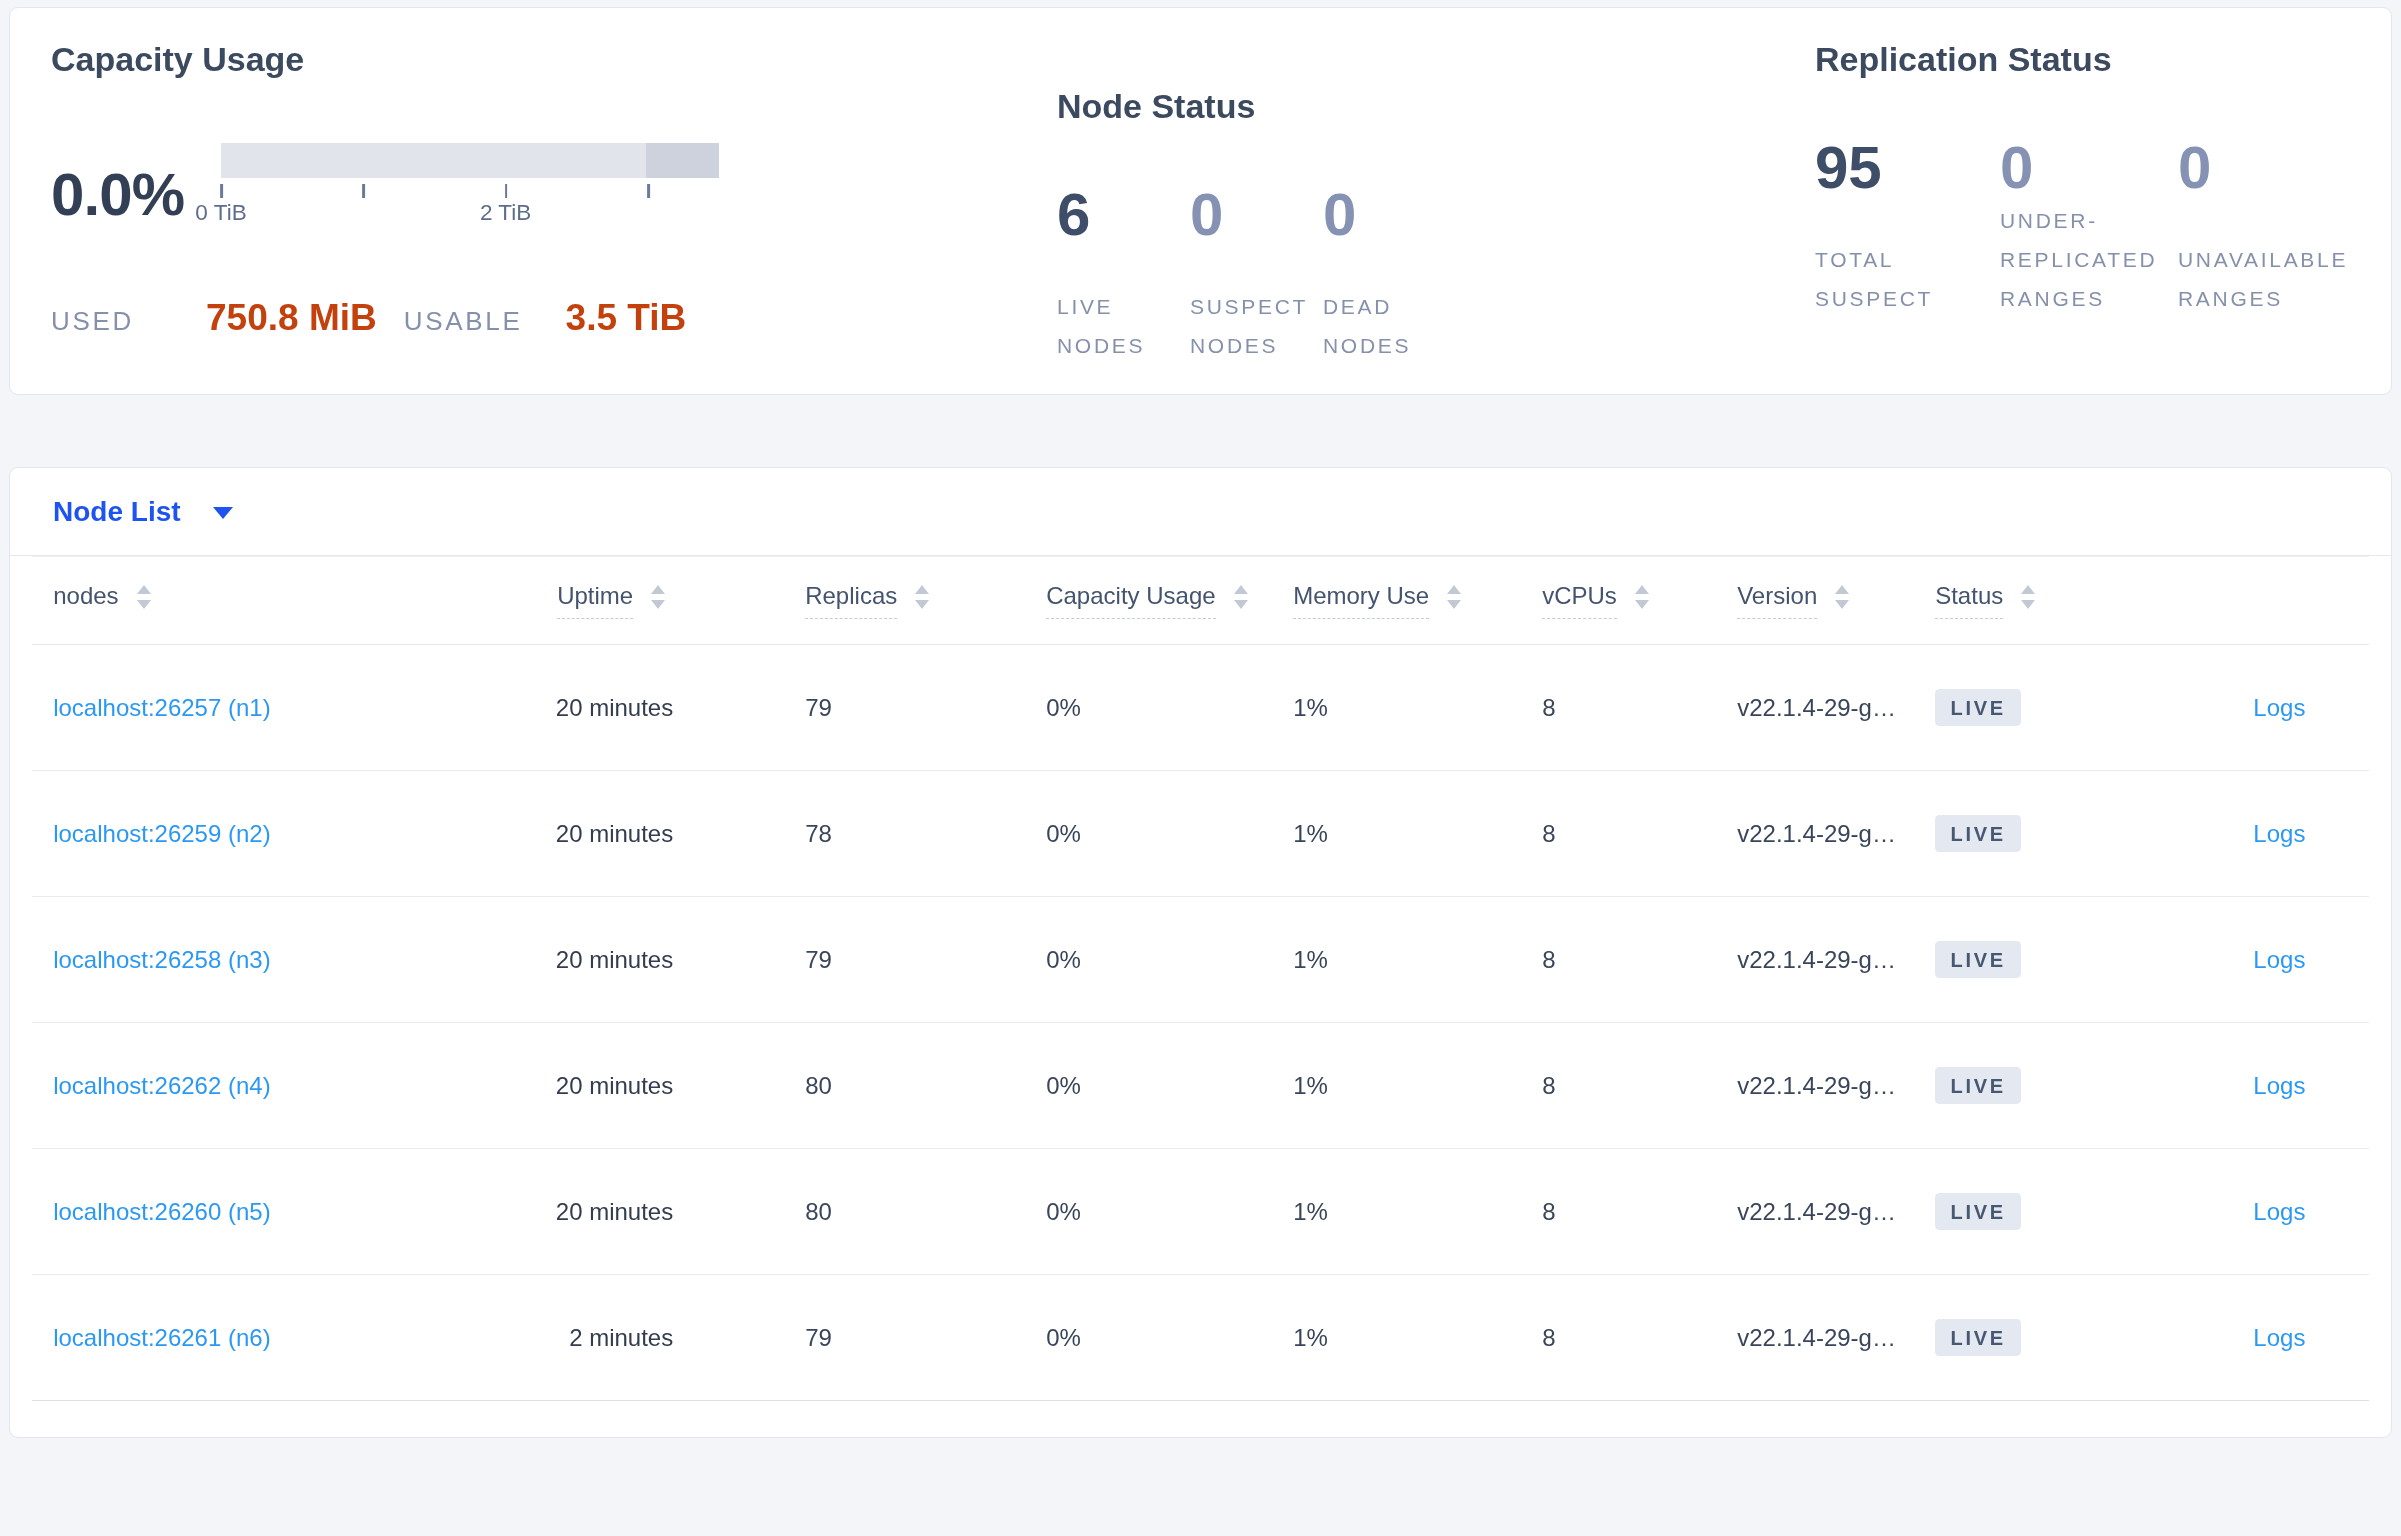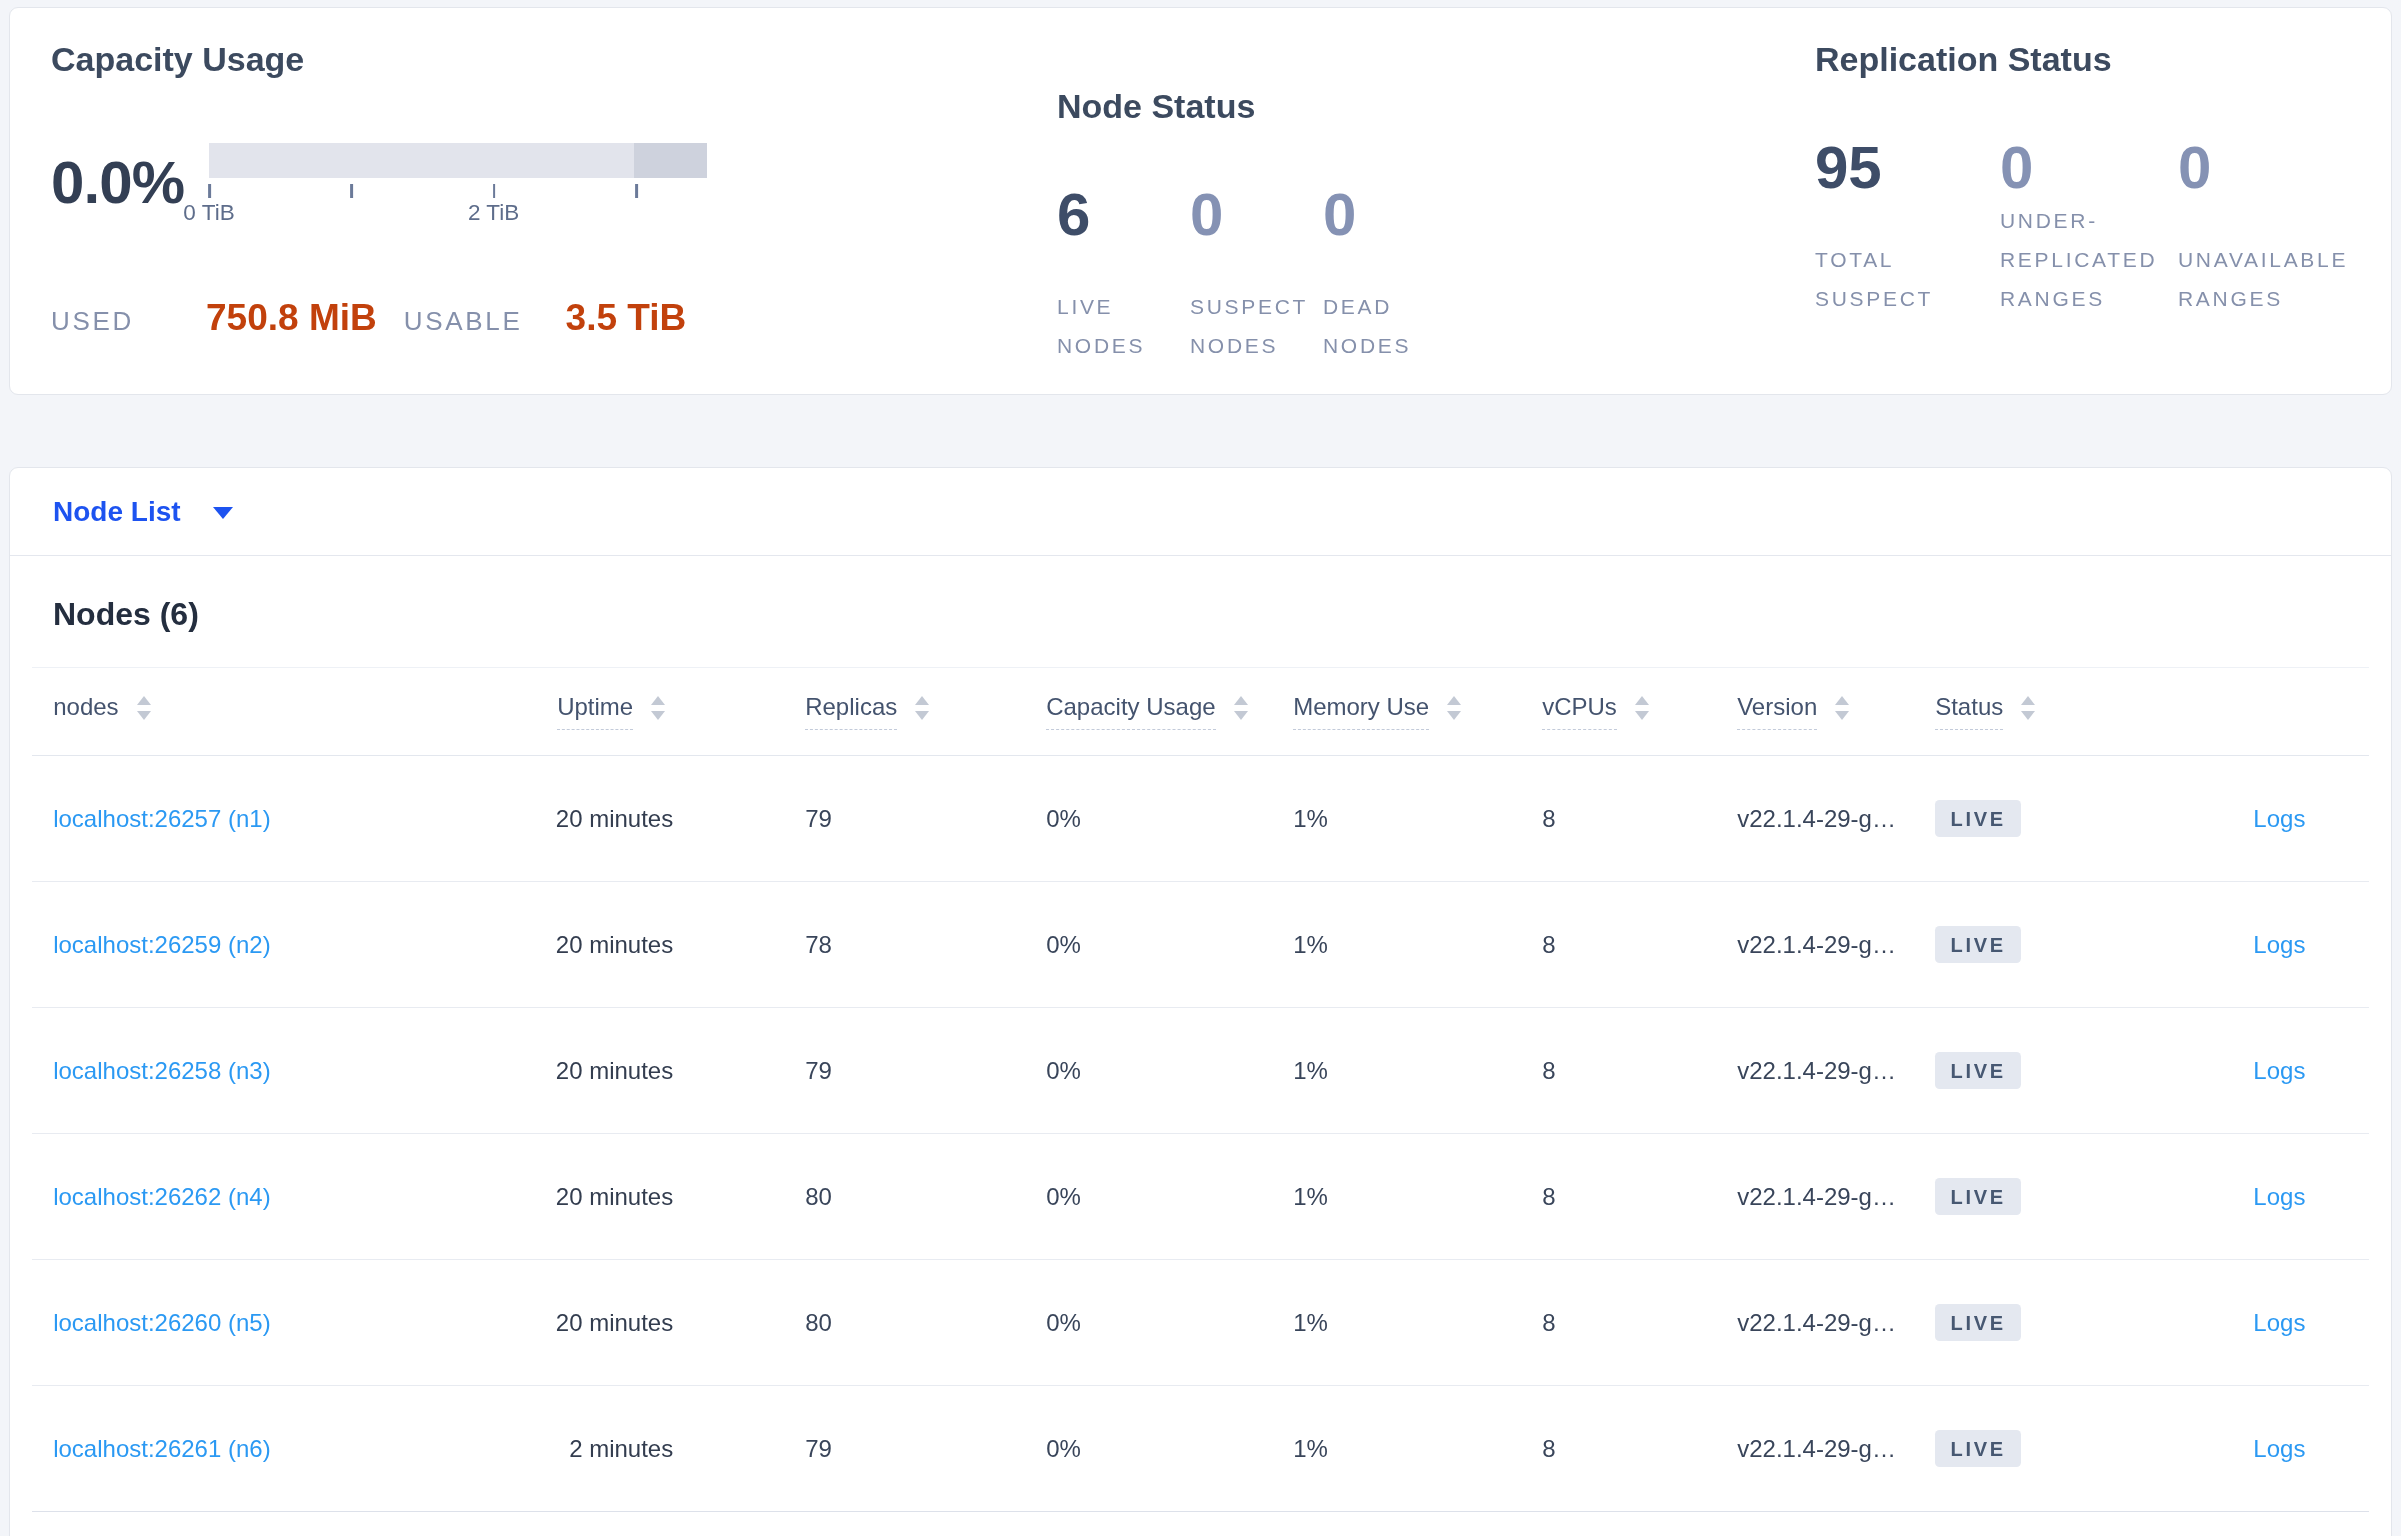--- a/index.html
+++ b/index.html
@@ -22,21 +22,21 @@
   .overview { margin-top: 7.2px; height: 388px; position: relative; }
   .ov-section { position: absolute; top: 31px; }
   .ov-capacity    { left: 41px;  width: 974px; }
   .ov-nodestatus  { left: 1047px; width: 631px; margin-top: 47px; }
   .ov-repstatus   { left: 1805px; width: 577px; }
   .ov-title {
     margin: 0; font-size: 34px; font-weight: 600; color: #3c4a5f; line-height: 1.2;
   }
 
   
-  .cap-row { display: flex; align-items: center; margin-top: 63px; }
+  .cap-row { display: flex; align-items: flex-end; margin-top: 63px; gap: 12px; }
   .cap-pct {
     width: 158px; font-size: 60px; font-weight: 700; color: #333f54;
     line-height: 1; letter-spacing: -0.9px; margin-top: -1.8px;
   }
   .cap-bar-wrap { position: relative; width: 498px; }
   .cap-bar { position: relative; height: 35px; background: #e2e4ec; overflow: hidden; }
   .cap-bar-dark { position: absolute; top:0; bottom:0; right:0; width: 14.6%; background: #ced2dd; }
   .cap-ticks { position: relative; height: 20px; }
   .cap-tick {
     position: absolute; top: 6.3px; width: 2.7px; height: 13.5px; background: #6b7a99;
@@ -195,21 +195,20 @@
 
 </section>
 
 <section class="panel nodelist-panel">
 
   <div class="nodelist-bar">
     <span class="nodelist-label">Node List</span>
     <span class="caret-down"></span>
   </div>
 
-  <h2 class="table-title">Nodes (6)</h2>
 
   <div class="tbl">
     <div class="tgrid thead">
       <div class="th">
         <span class="th-label plain">nodes</span>
         <span class="sort-icon">
             <span class="up"></span>
             <span class="down"></span>
           </span>
       </div>

